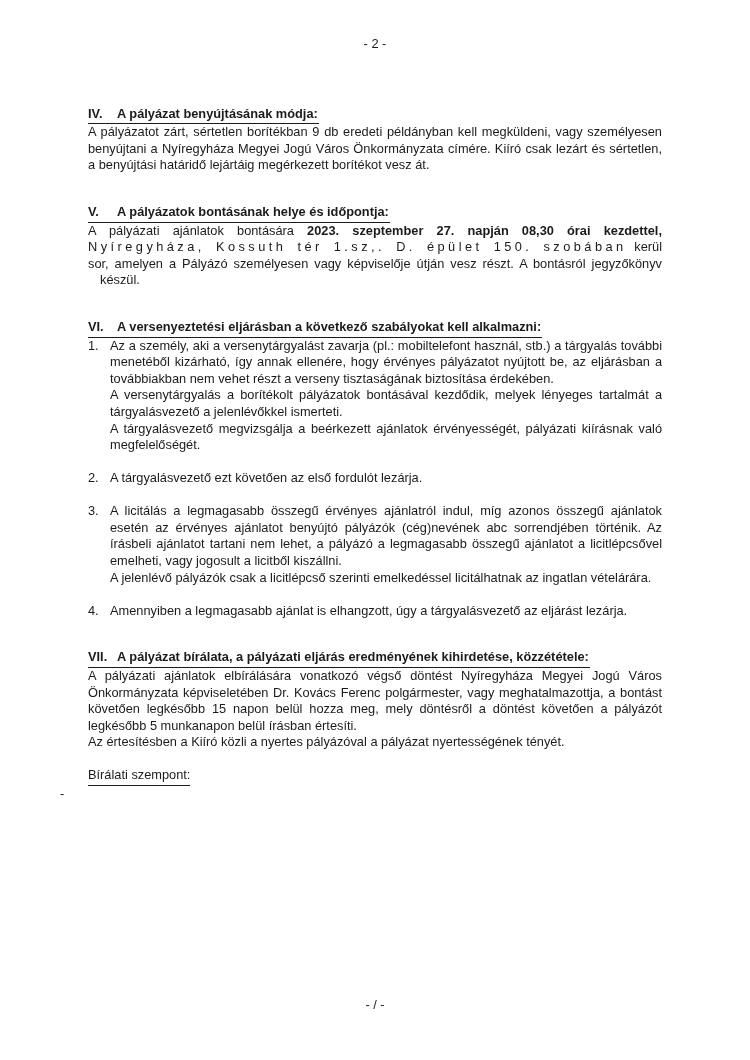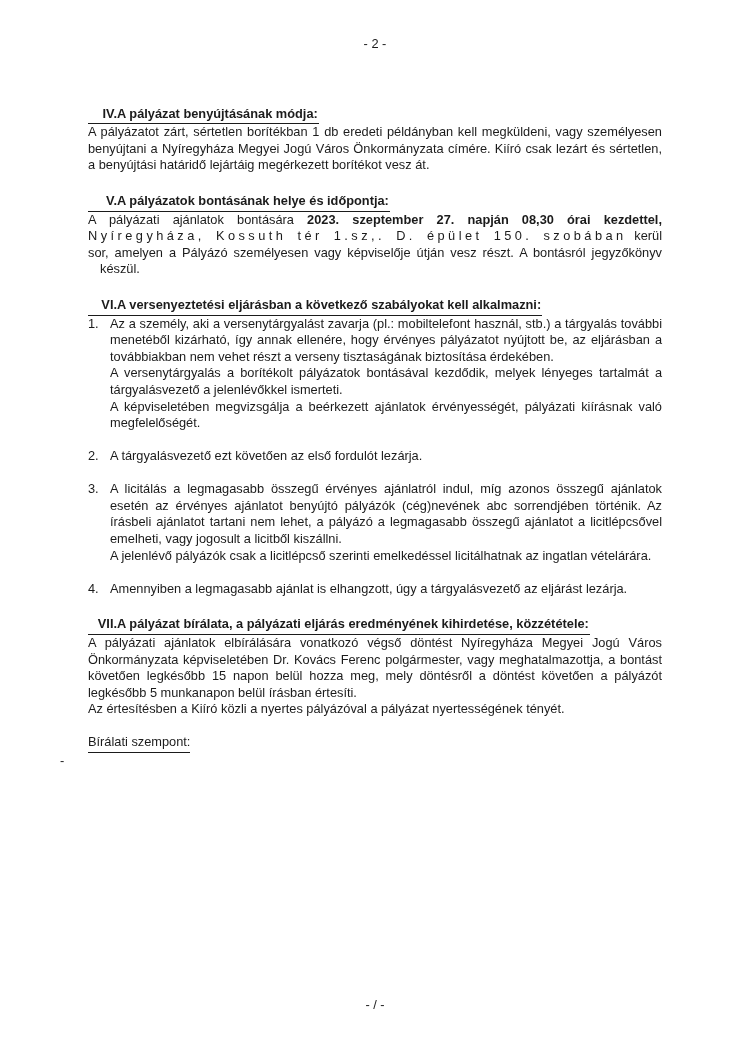--- a/index.html
+++ b/index.html
@@ -17,34 +17,33 @@
     position: relative;
     overflow: hidden;
   }
   .pagenum {
     padding-top: 36px;
     text-align: center;
   }
   .content {
     margin: 0 88px;
   }
-  .h-row { margin-top: 19px; }
+  .h-row { margin-top: 30px; }
   .h-row.first { margin-top: 53px; }
   h3.heading {
     display: inline-block;
     margin: 0;
     padding: 0 1px 1px 0;
     font-size: 12.8px;
     font-weight: 700;
     border-bottom: 1.2px solid #1b1b1b;
   }
   .hnum {
     display: inline-block;
     min-width: 29px;
-    text-align: right;
   }
   p.para {
     margin: 0;
     text-align: justify;
   }
   .gap { margin-top: 16.5px; }
   .vline {
     text-align: justify;
     text-align-last: justify;
   }
@@ -80,40 +79,40 @@
 </head>
 <body>
 
 <div class="pagenum">- 2 -</div>
 
 <div class="content">
 
   <div class="h-row first">
     <h3 class="heading"><span class="hnum">IV.</span><span>A pályázat benyújtásának módja:</span></h3>
   </div>
-  <p class="para">A pályázatot zárt, sértetlen borítékban 1 db eredeti példányban kell megküldeni, vagy személyesen benyújtani a Nyíregyháza Megyei Jogú Város Önkormányzata címére. Kiíró csak lezárt és sértetlen, a benyújtási határidő lejártáig megérkezett borítékot vesz át.</p>
+  <p class="para">A pályázatot zárt, sértetlen borítékban 9 db eredeti példányban kell megküldeni, vagy személyesen benyújtani a Nyíregyháza Megyei Jogú Város Önkormányzata címére. Kiíró csak lezárt és sértetlen, a benyújtási határidő lejártáig megérkezett borítékot vesz át.</p>
 
   <div class="h-row">
     <h3 class="heading"><span class="hnum">V.</span><span>A pályázatok bontásának helye és időpontja:</span></h3>
   </div>
   <div class="vline"><span>A pályázati ajánlatok bontására</span> <span class="bold">2023. szeptember 27. napján 08,30 órai kezdettel,</span></div>
   <div class="vline"><span class="spaced">Nyíregyháza, Kossuth tér 1.sz,. D. épület 150. szobában</span> <span>kerül</span></div>
   <div class="vline">sor, amelyen a Pályázó személyesen vagy képviselője útján vesz részt. A bontásról jegyzőkönyv</div>
   <div class="vline plain">készül.</div>
 
   <div class="h-row">
     <h3 class="heading"><span class="hnum">VI.</span><span>A versenyeztetési eljárásban a következő szabályokat kell alkalmazni:</span></h3>
   </div>
 
   <div class="li">
     <span class="li-num">1.</span>
     <div class="li-body">
       <p class="para">Az a személy, aki a versenytárgyalást zavarja (pl.: mobiltelefont használ, stb.) a tárgyalás további menetéből kizárható, így annak ellenére, hogy érvényes pályázatot nyújtott be, az eljárásban a továbbiakban nem vehet részt a verseny tisztaságának biztosítása érdekében.</p>
       <p class="para">A versenytárgyalás a borítékolt pályázatok bontásával kezdődik, melyek lényeges tartalmát a tárgyalásvezető a jelenlévőkkel ismerteti.</p>
-      <p class="para">A képviseletében megvizsgálja a beérkezett ajánlatok érvényességét, pályázati kiírásnak való megfelelőségét.</p>
+      <p class="para">A tárgyalásvezető megvizsgálja a beérkezett ajánlatok érvényességét, pályázati kiírásnak való megfelelőségét.</p>
     </div>
   </div>
 
   <div class="li gap">
     <span class="li-num">2.</span>
     <div class="li-body">
       <p class="para">A tárgyalásvezető ezt követően az első fordulót lezárja.</p>
     </div>
   </div>
 

